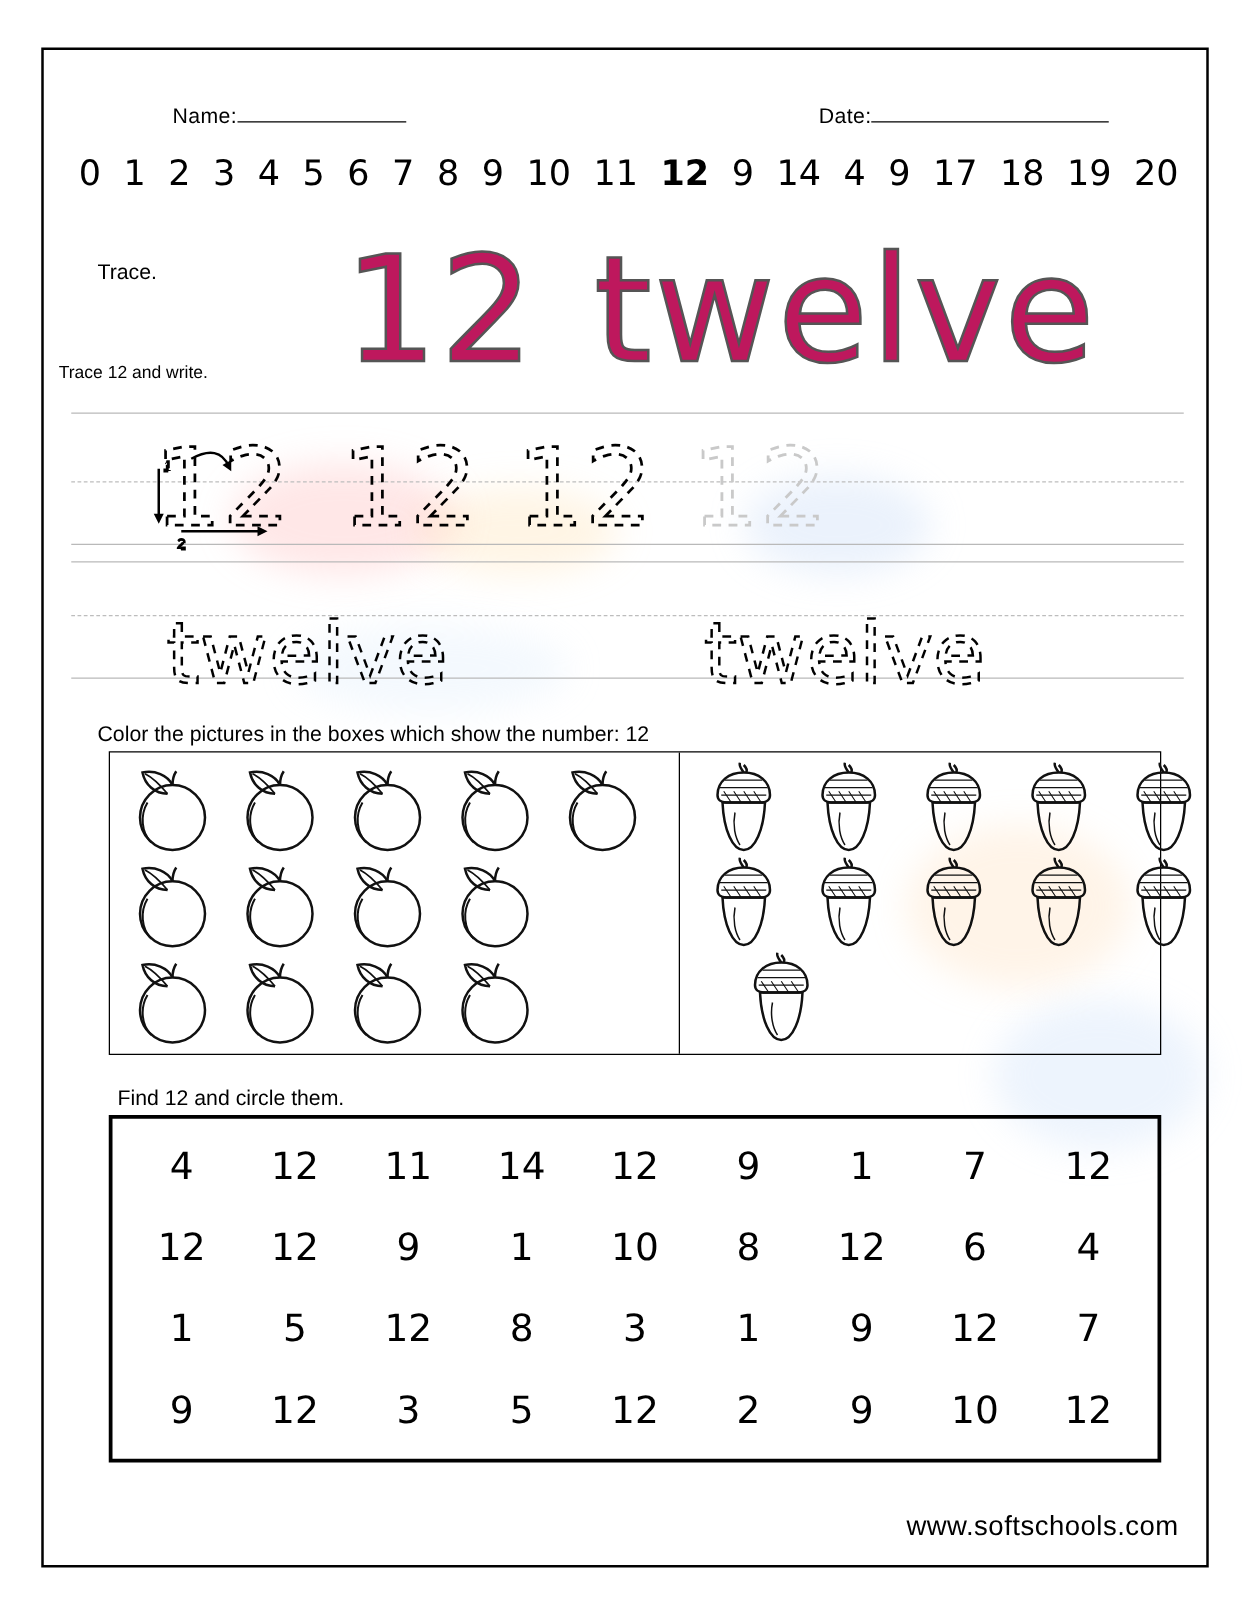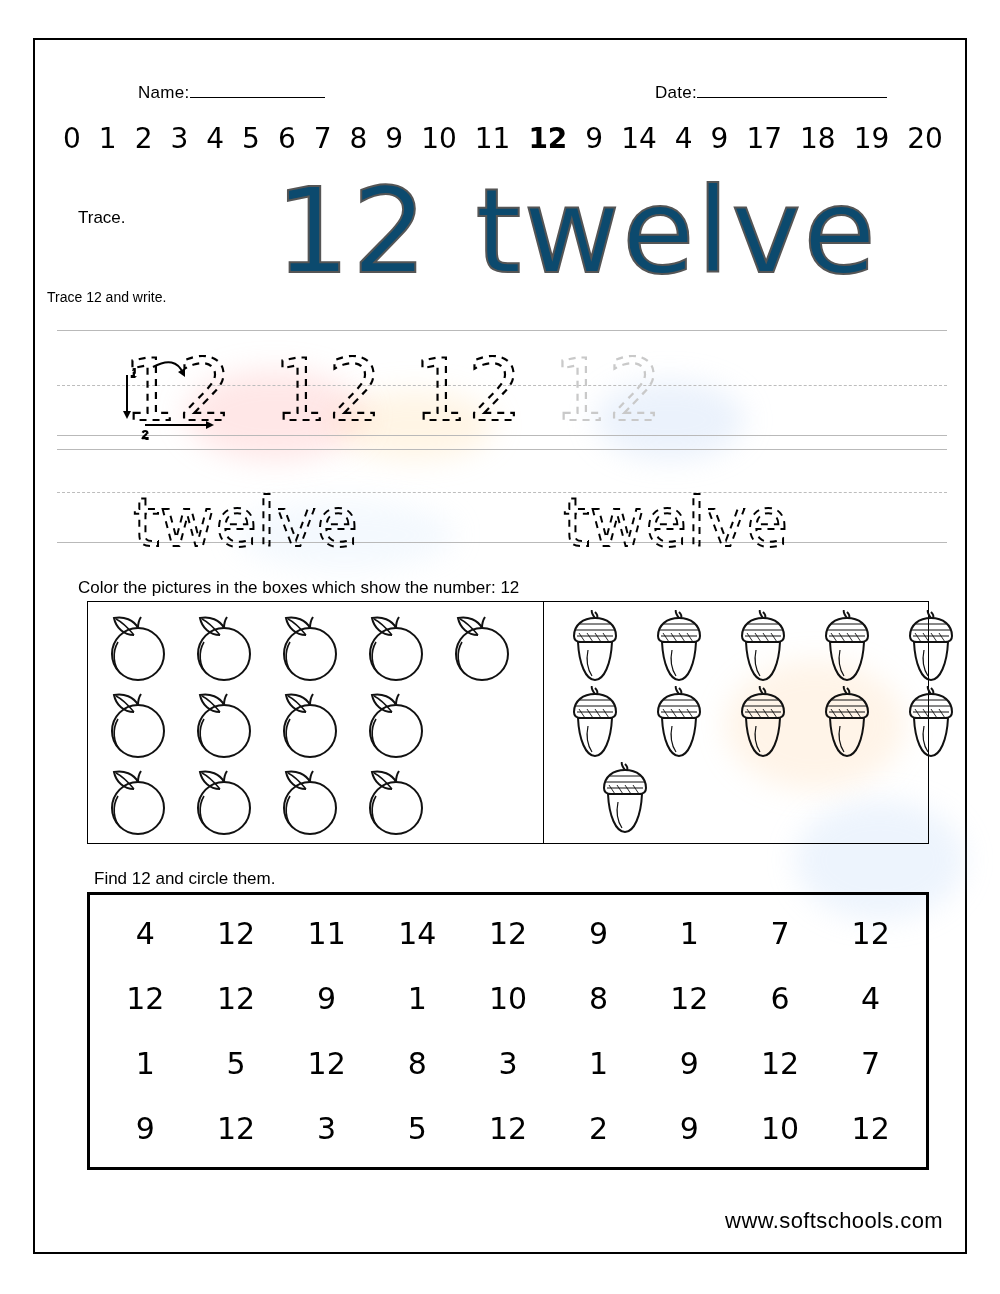--- a/index.html
+++ b/index.html
@@ -86,26 +86,26 @@
     position: absolute;
     left: 43px;
     top: 829px;
     font-size: 17px;
     margin-left: 16px;
   }
 
   .outline-word {
     position: absolute;
     left: 240px;
-    top: 126px;
+    top: 143px;
     width: 680px;
     height: 130px;
     font-size: 118px;
     font-family: "DejaVu Sans", sans-serif;
-    color: #0c4a6e;
+    color: #be185d;
     -webkit-text-stroke: 2px #555;
     letter-spacing: 2px;
     line-height: 130px;
     white-space: nowrap;
   }
   .outline-word .num { margin-right: 46px; }
 
   
   .rule {
     position: absolute;

